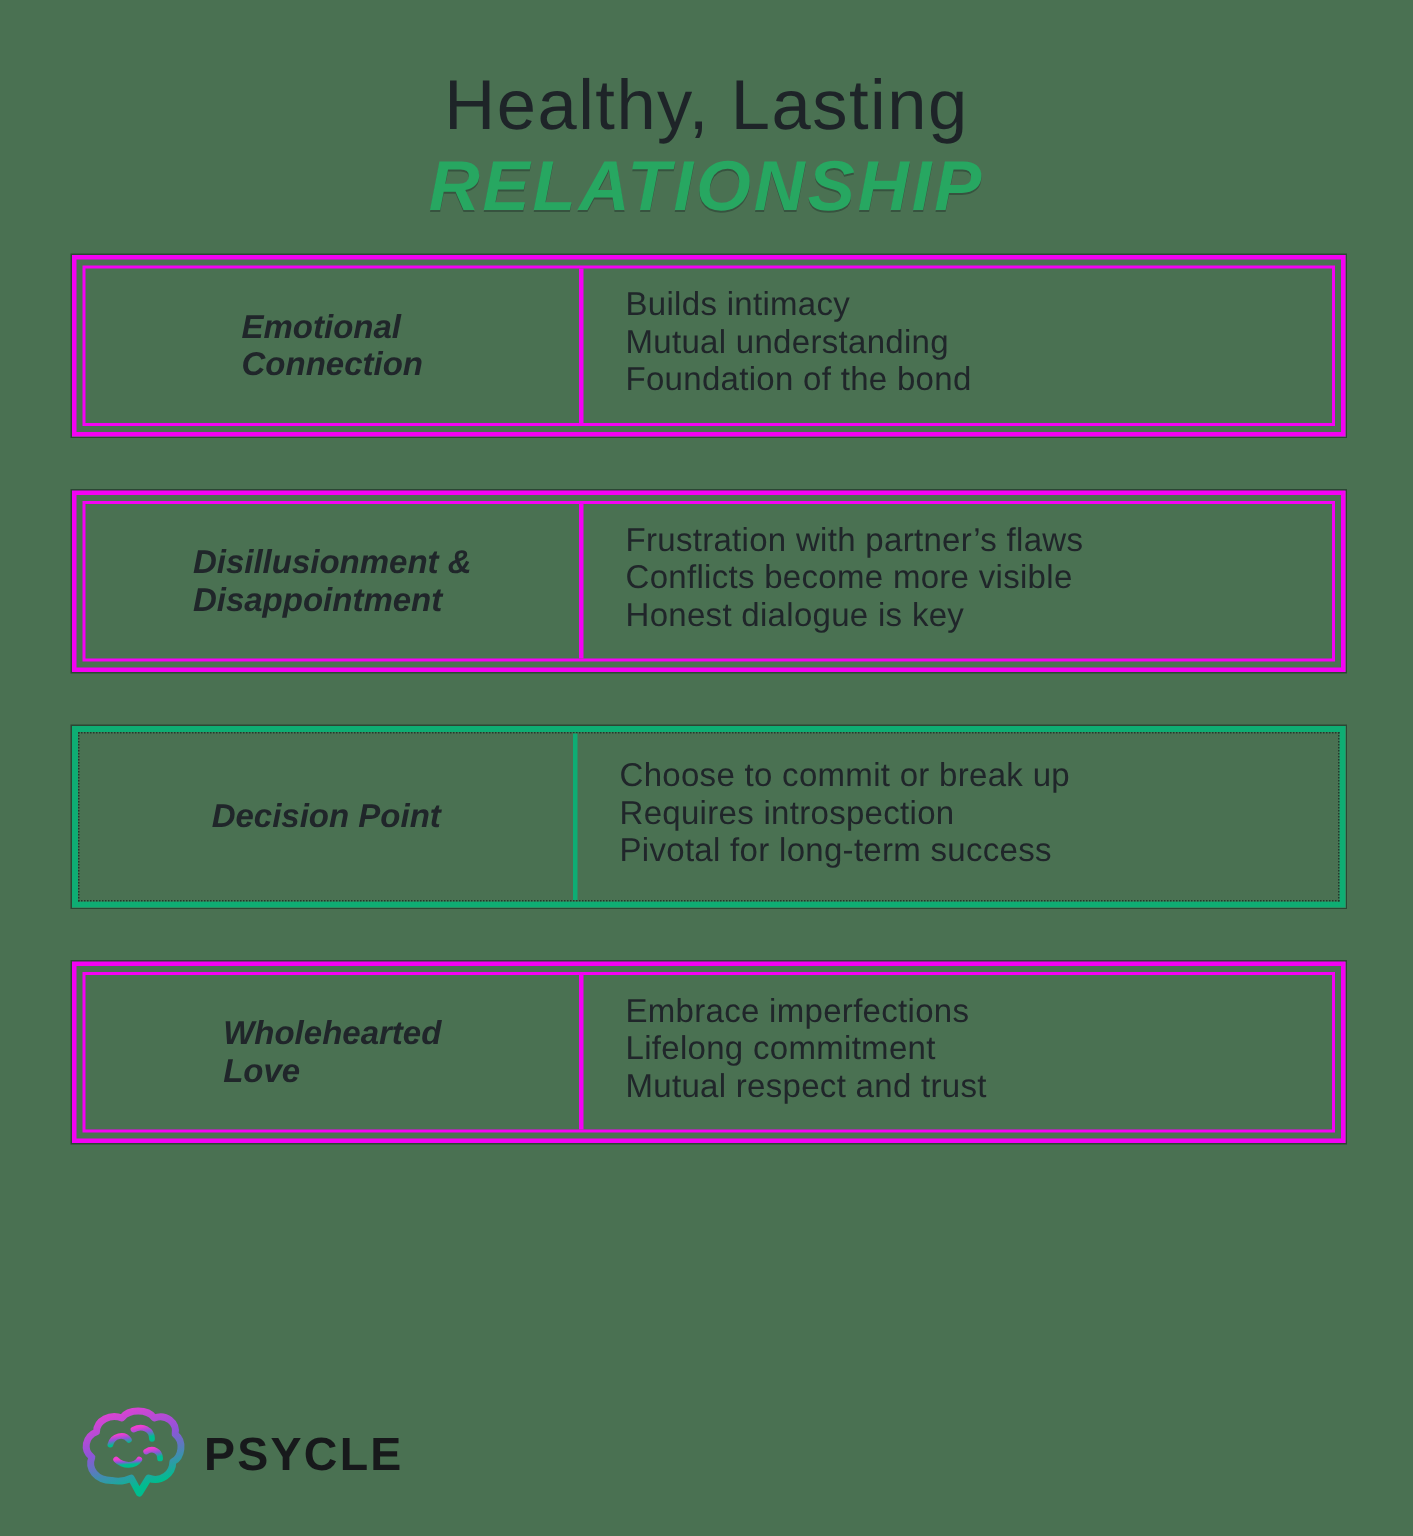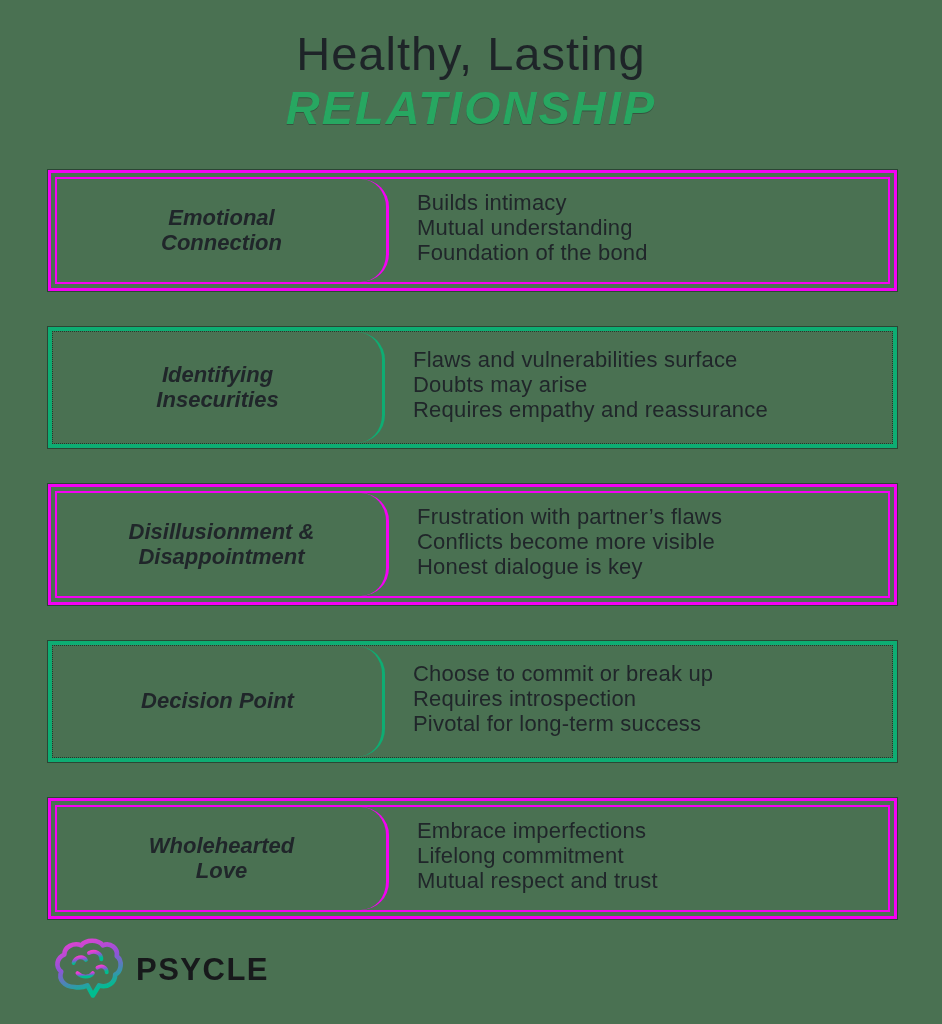--- a/index.html
+++ b/index.html
@@ -13,21 +13,21 @@
   html,body{width:942px;height:1024px;}
   body{
     background:var(--bg);
     font-family:"Liberation Sans", sans-serif;
     color:var(--ink);
     position:relative;
     overflow:hidden;
   }
   .header{
     position:absolute;
-    top:28px; left:0; width:942px;
+    top:44px; left:0; width:942px;
     text-align:center;
   }
   .title-line1{
     font-size:47px;
     font-weight:400;
     letter-spacing:1px;
     color:#1e2428;
     line-height:1.1;
   }
   .title-line2{
@@ -65,22 +65,21 @@
   }
   .row-inner{
     height:100%;
     display:flex;
   }
   .cell-title{
     flex:0 0 332px;
     display:flex;
     align-items:center;
     justify-content:center;
-    text-align:center;
-    border-radius:28px;
+    text-align:left;
   }
   .row--magenta .cell-title{border-right:3px solid var(--magenta);}
   .row--green .cell-title{border-right:3px solid var(--green);}
   .cell-title .t{
     font-weight:700;
     font-style:italic;
     font-size:22px;
     line-height:1.12;
     color:#20262a;
   }
@@ -132,35 +131,20 @@
         </div>
       </div>
       <div class="cell-body">
         <div class="p">Builds intimacy</div>
         <div class="p">Mutual understanding</div>
         <div class="p">Foundation of the bond</div>
       </div>
     </div>
   </div>
 
-  <div class="row row--green">
-    <div class="row-inner">
-      <div class="cell-title">
-        <div class="t">
-          <span>Identifying</span><br>
-          <span>Insecurities</span>
-        </div>
-      </div>
-      <div class="cell-body">
-        <div class="p">Flaws and vulnerabilities surface</div>
-        <div class="p">Doubts may arise</div>
-        <div class="p">Requires empathy and reassurance</div>
-      </div>
-    </div>
-  </div>
 
   <div class="row row--magenta">
     <div class="row-inner">
       <div class="cell-title">
         <div class="t">
           <span>Disillusionment &amp;</span><br>
           <span>Disappointment</span>
         </div>
       </div>
       <div class="cell-body">

